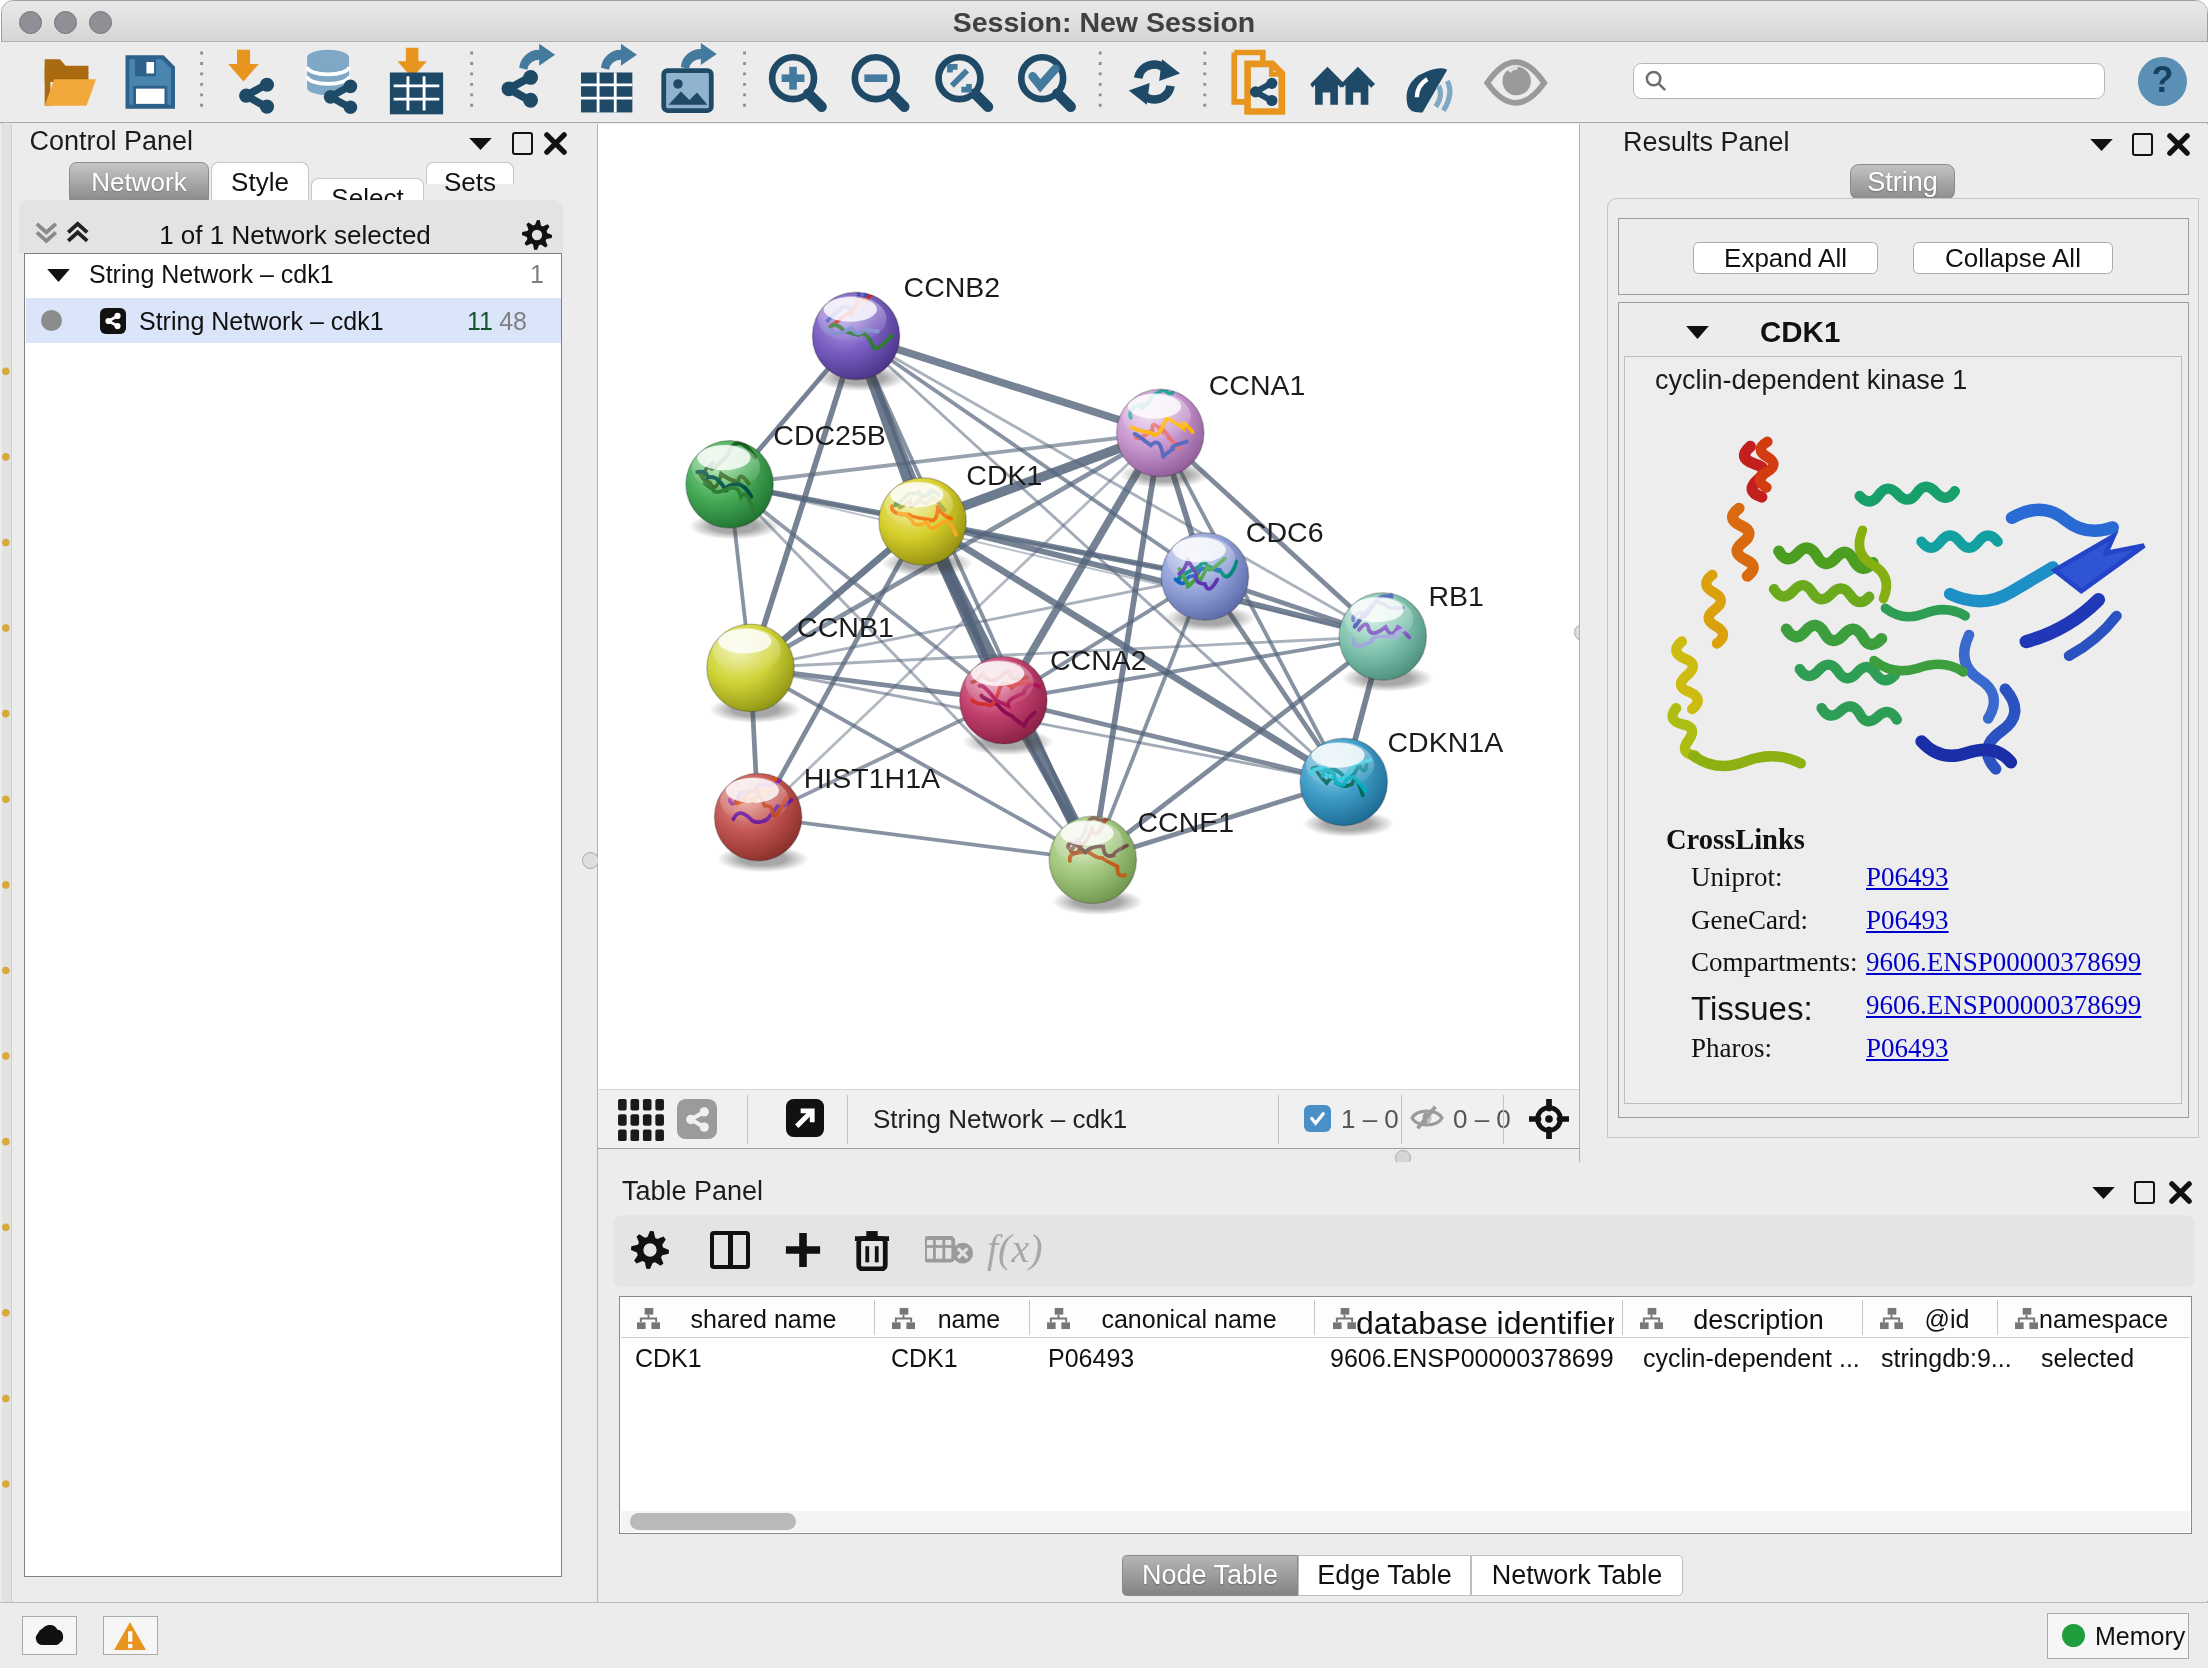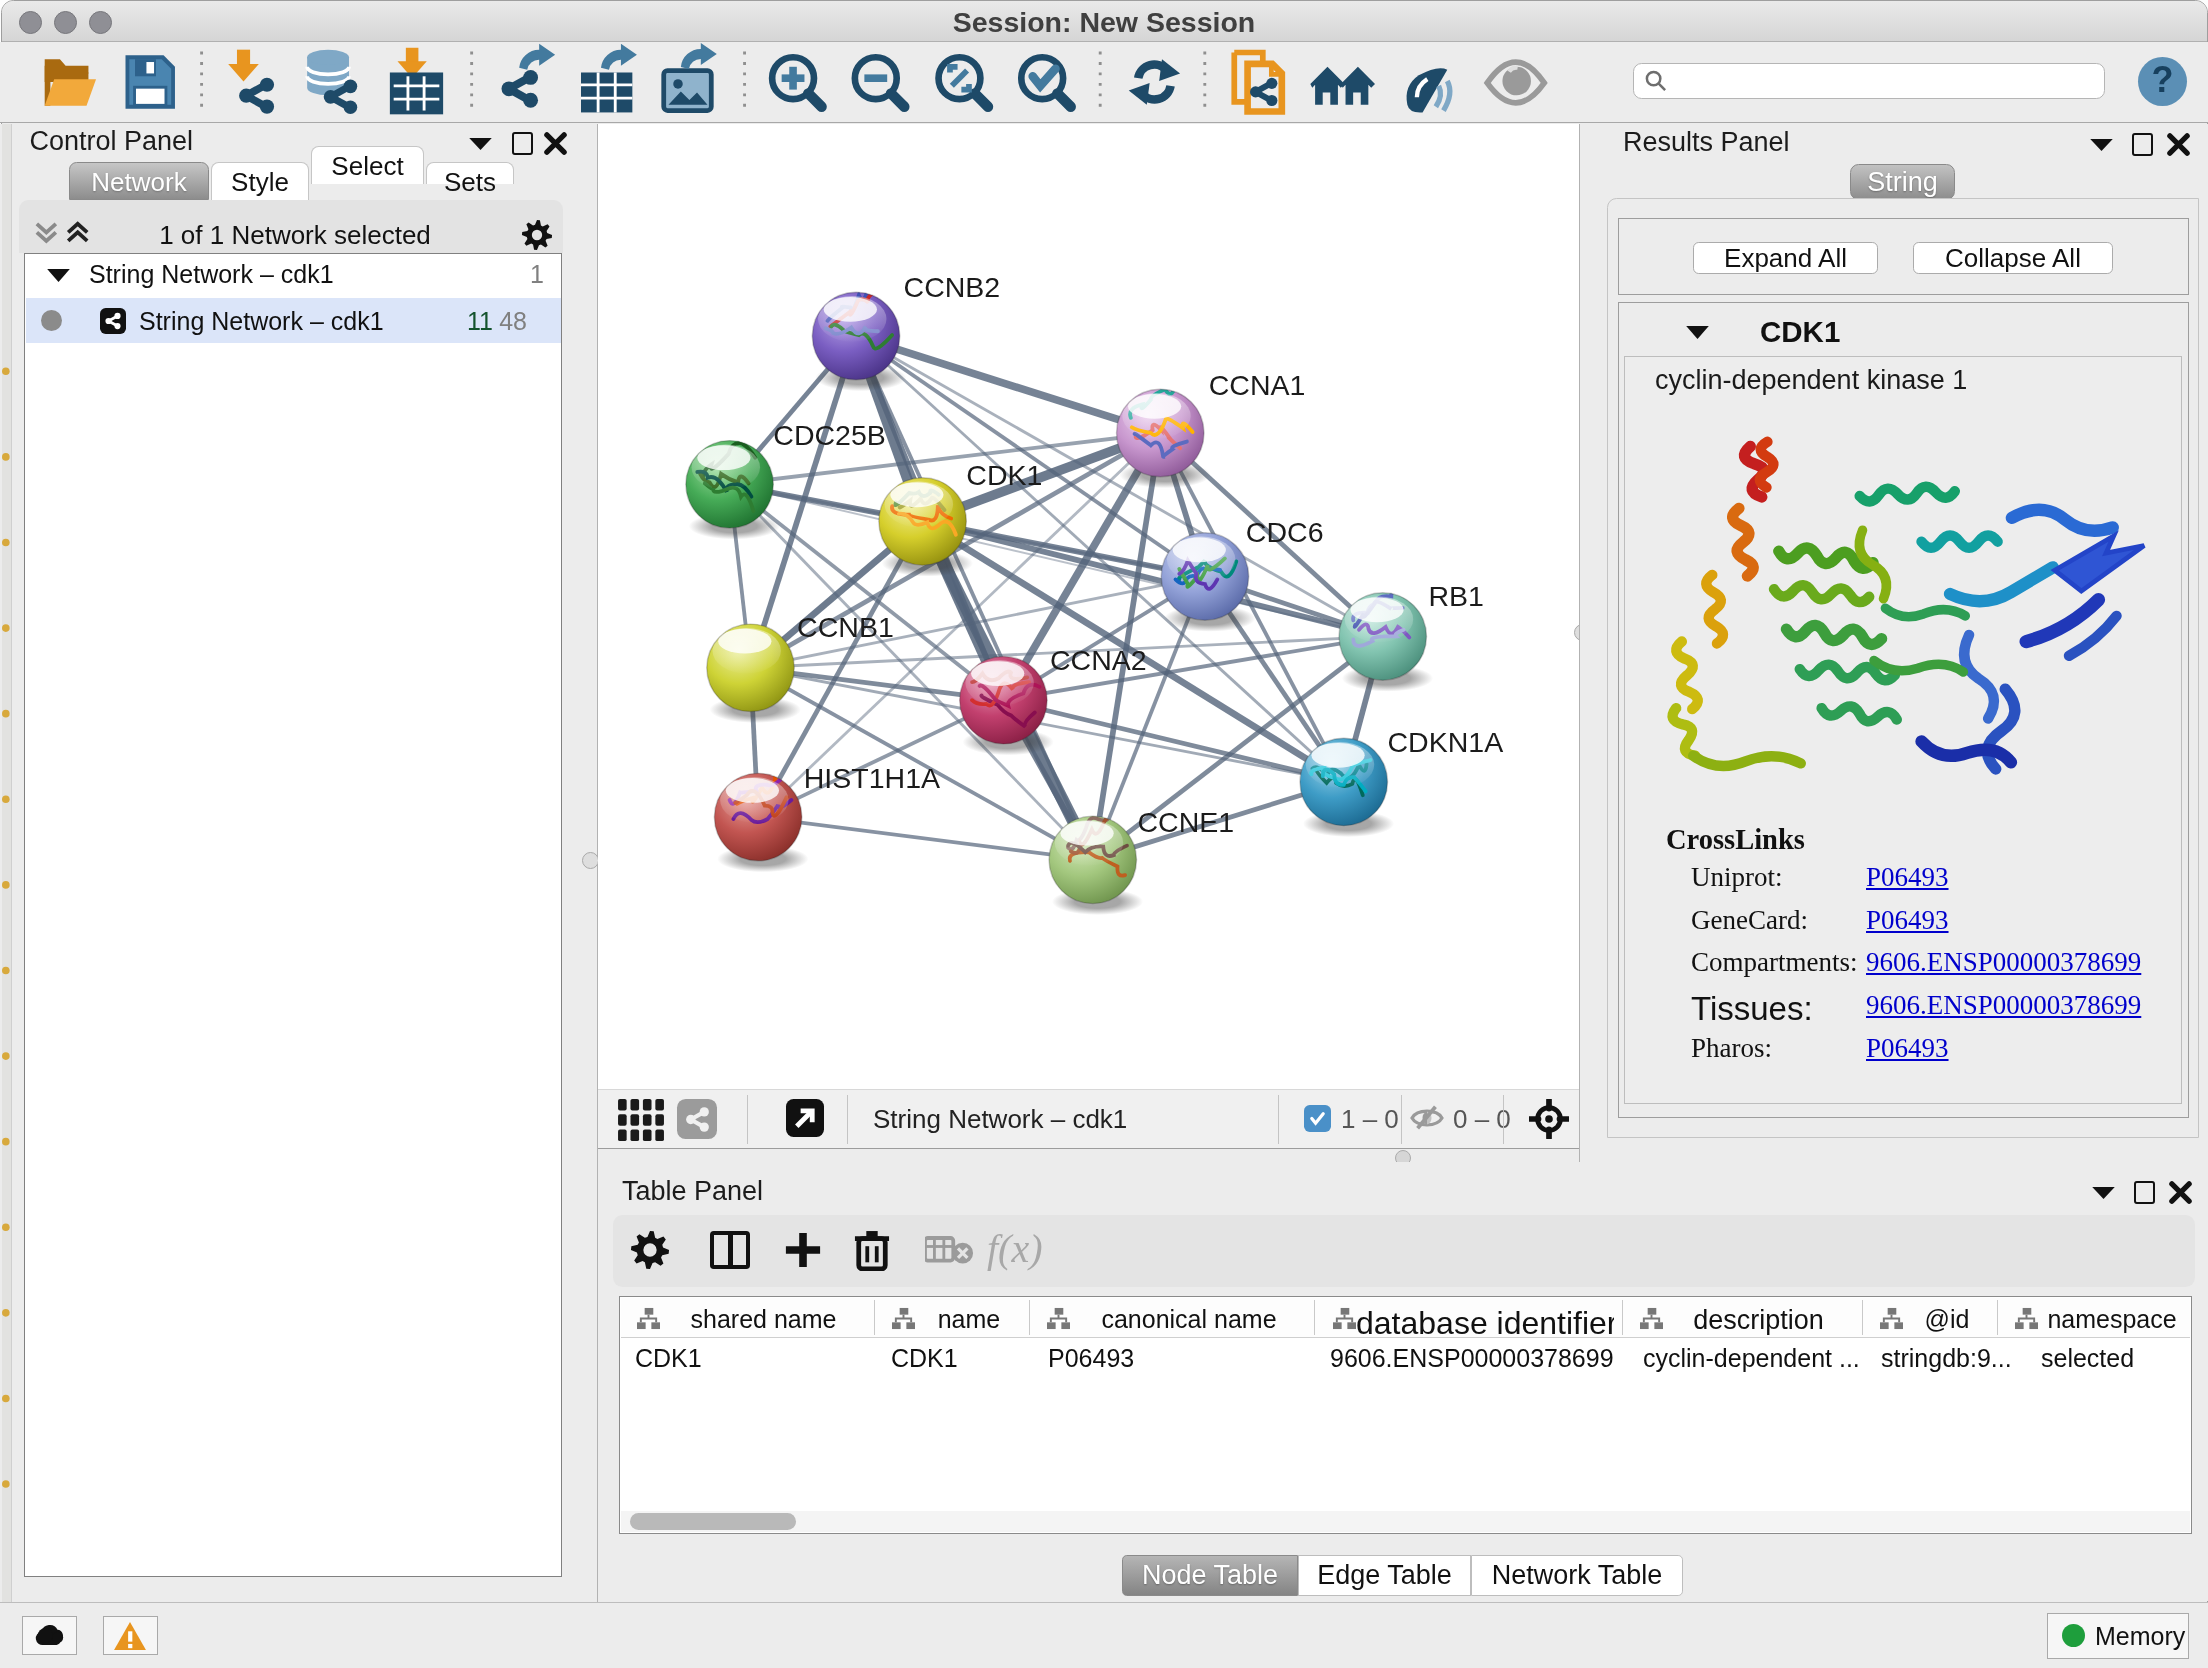--- a/index.html
+++ b/index.html
@@ -207,21 +207,21 @@
 <svg class="abs" style="left:468px;top:136px;" width="25" height="15" viewBox="0 0 26 16">
     <path d="M1 2 h24 l-12 13 z" fill="#111"></path>
   </svg>
 <div class="abs" style="left:512px;top:132px;width:21px;height:23px;border:2.9px solid #111;border-radius:2.9px;box-sizing:border-box;"></div>
 <svg class="abs" style="left:544px;top:132px;" width="23" height="23" viewBox="0 0 24 24">
     <path d="M3 3 L21 21 M21 3 L3 21" stroke="#111" stroke-width="5.5" stroke-linecap="round"></path>
   </svg>
 
 <div class="tab tabsel" style="left:69px;top:162px;width:140px;height:38px;line-height:38px;">Network</div>
 <div class="tab" style="left:211px;top:162px;width:98px;height:38px;line-height:38px;">Style</div>
-<div class="tab" style="left:311px;top:146px;width:113px;height:38px;line-height:38px;">Select</div>
+<div class="tab" style="left:311px;top:178px;width:113px;height:38px;line-height:38px;">Select</div>
 <div class="tab" style="left:426px;top:162px;width:88px;height:22px;line-height:38px;">Sets</div>
 
 <div class="abs" style="left:19px;top:200px;width:544px;height:53px;background:#e3e3e3;border-radius:9.5px 9.5px 0 0;"></div>
 <svg class="abs" style="left:34px;top:221px;" width="57" height="28.5" viewBox="0 0 60 30">
 <g fill="none" stroke="#8a8a8a" stroke-width="4">
       <path d="M3 3 l10 9 10 -9"></path>
       <path d="M3 12 l10 9 10 -9"></path>
     </g>
 <g fill="none" stroke="#222" stroke-width="4">
       <path d="M36 12 l10 -9 10 9"></path>
@@ -791,21 +791,21 @@
 <svg class="abs" style="left:2014px;top:1307px;" width="25" height="23" viewBox="0 0 26 24">
     <g fill="#777">
       <rect x="9" y="1" width="9" height="7"></rect>
       <rect x="1" y="16" width="9" height="7"></rect>
       <rect x="16" y="16" width="9" height="7"></rect>
     </g>
     <g stroke="#777" stroke-width="2" fill="none">
       <path d="M13 8 v4 M5 16 v-4 h16 v4"></path>
     </g>
   </svg>
-<div class="abs" style="left:2039px;top:1305px;width:146px;text-align:center;font-size:25px;color:#111;white-space:nowrap;overflow:hidden;">namespace</div>
+<div class="abs" style="left:2039px;top:1305px;width:146px;font-size:25px;color:#111;white-space:nowrap;overflow:hidden;">namespace</div>
 <div class="abs" style="left:635px;top:1344px;font-size:25px;color:#111;white-space:nowrap;">CDK1</div>
 <div class="abs" style="left:891px;top:1344px;font-size:25px;color:#111;white-space:nowrap;">CDK1</div>
 <div class="abs" style="left:1048px;top:1344px;font-size:25px;color:#111;white-space:nowrap;">P06493</div>
 <div class="abs" style="left:1330px;top:1344px;font-size:25px;color:#111;white-space:nowrap;">9606.ENSP00000378699</div>
 <div class="abs" style="left:1643px;top:1344px;font-size:25px;color:#111;white-space:nowrap;">cyclin-dependent ...</div>
 <div class="abs" style="left:1881px;top:1344px;font-size:25px;color:#111;white-space:nowrap;">stringdb:9...</div>
 <div class="abs" style="left:2041px;top:1344px;font-size:25px;color:#111;white-space:nowrap;">selected</div>
 <div class="abs" style="left:621px;top:1511px;width:1569px;height:21px;background:#f4f4f4;"></div>
 <div class="abs" style="left:630px;top:1513px;width:166px;height:17px;background:#b9b9b9;border-radius:8.6px;"></div>
 

